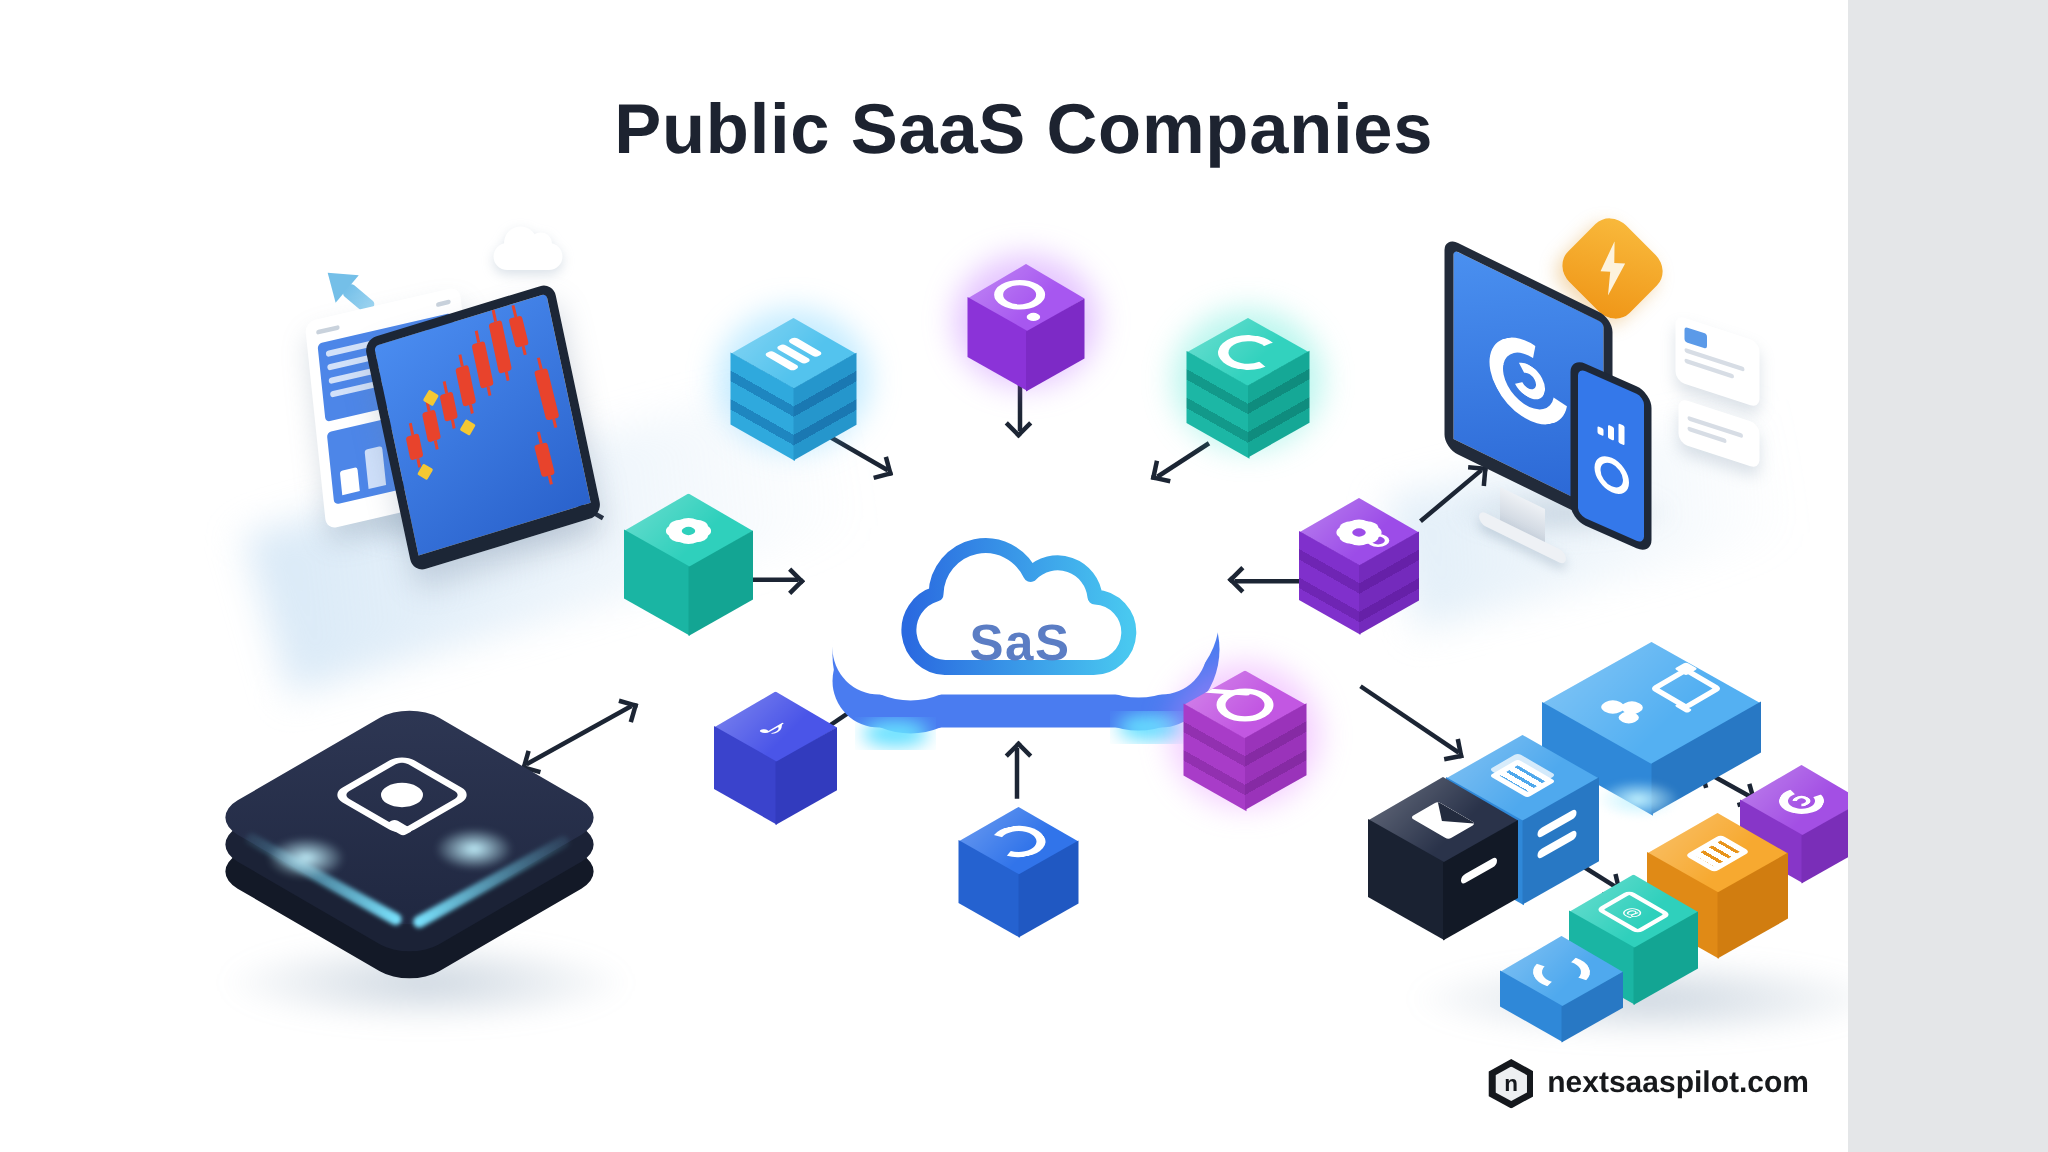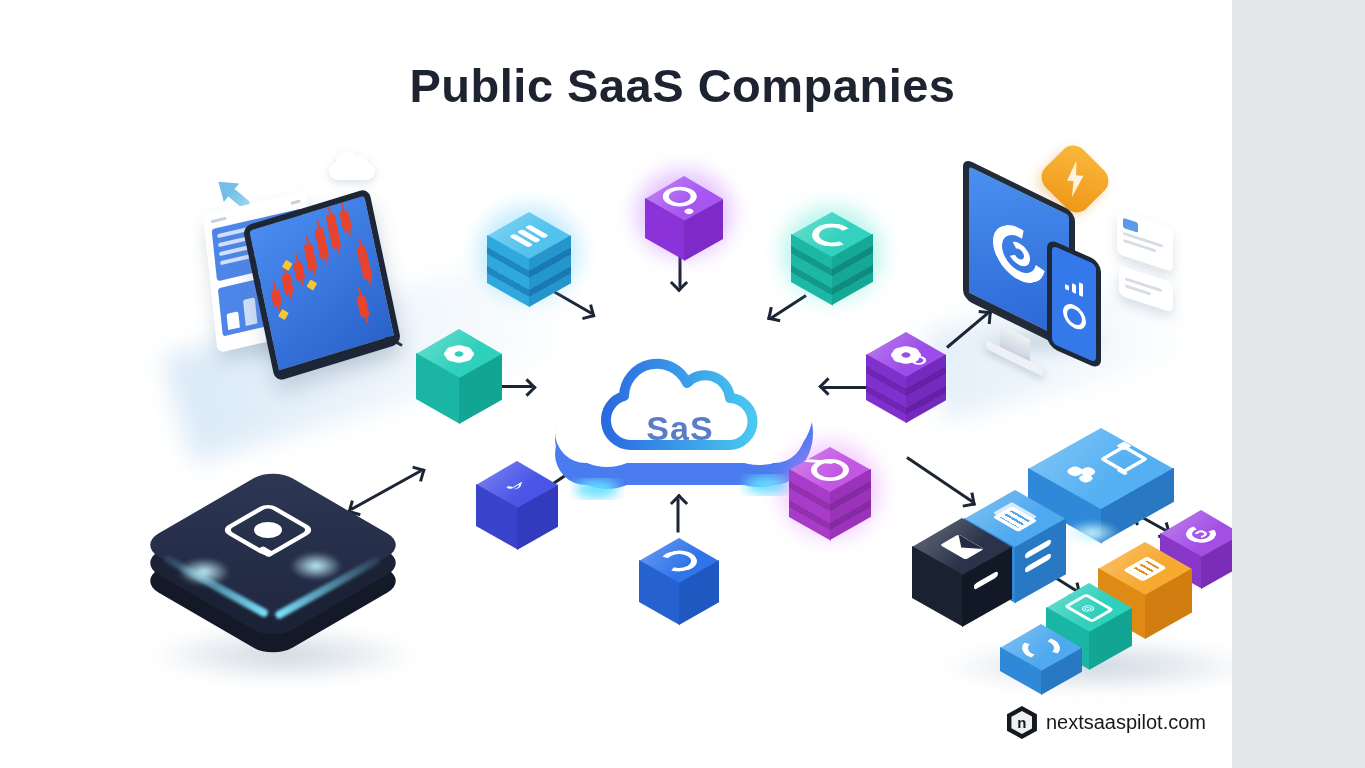--- a/index.html
+++ b/index.html
@@ -12,21 +12,21 @@
     background:radial-gradient(closest-side,rgba(125,150,175,.38),rgba(125,150,175,0));}
   
   .title{position:absolute;top:58px;left:0;width:1365px;text-align:center;
     font-size:47px;font-weight:700;letter-spacing:.5px;color:#1d2330;}
   .watermark{position:absolute;right:26px;top:706px;display:flex;align-items:center;gap:9px;}
   .hex{position:relative;width:30px;height:33px;background:#15181d;display:flex;align-items:center;justify-content:center;
     clip-path:polygon(50% 0,100% 25%,100% 75%,50% 100%,0 75%,0 25%);}
   .hex .in{width:21px;height:23px;background:#edeff1;display:flex;align-items:center;justify-content:center;
     clip-path:polygon(50% 0,100% 25%,100% 75%,50% 100%,0 75%,0 25%);
     font-size:15px;font-weight:700;color:#15181d;}
-  .wm-text{font-size:20px;font-weight:400;color:#17191c;}
+  .wm-text{font-size:20px;font-weight:700;color:#17191c;}
   
   .arrow{position:absolute;height:0;border-top:3px solid #1c2534;transform-origin:0 50%;}
   .arrow::after{content:'';position:absolute;right:-2px;top:-7px;width:10px;height:10px;
     border-top:3px solid #1c2534;border-right:3px solid #1c2534;transform:rotate(45deg);}
   .arrow.dbl::before{content:'';position:absolute;left:-2px;top:-7px;width:10px;height:10px;
     border-top:3px solid #1c2534;border-right:3px solid #1c2534;transform:rotate(225deg);}
   
   .cube{position:absolute;width:var(--w);height:calc(var(--d) + var(--h));z-index:3;}
   .cube .face{position:absolute;}
   .cube .top{left:0;top:0;width:var(--w);height:var(--d);background:var(--t);

